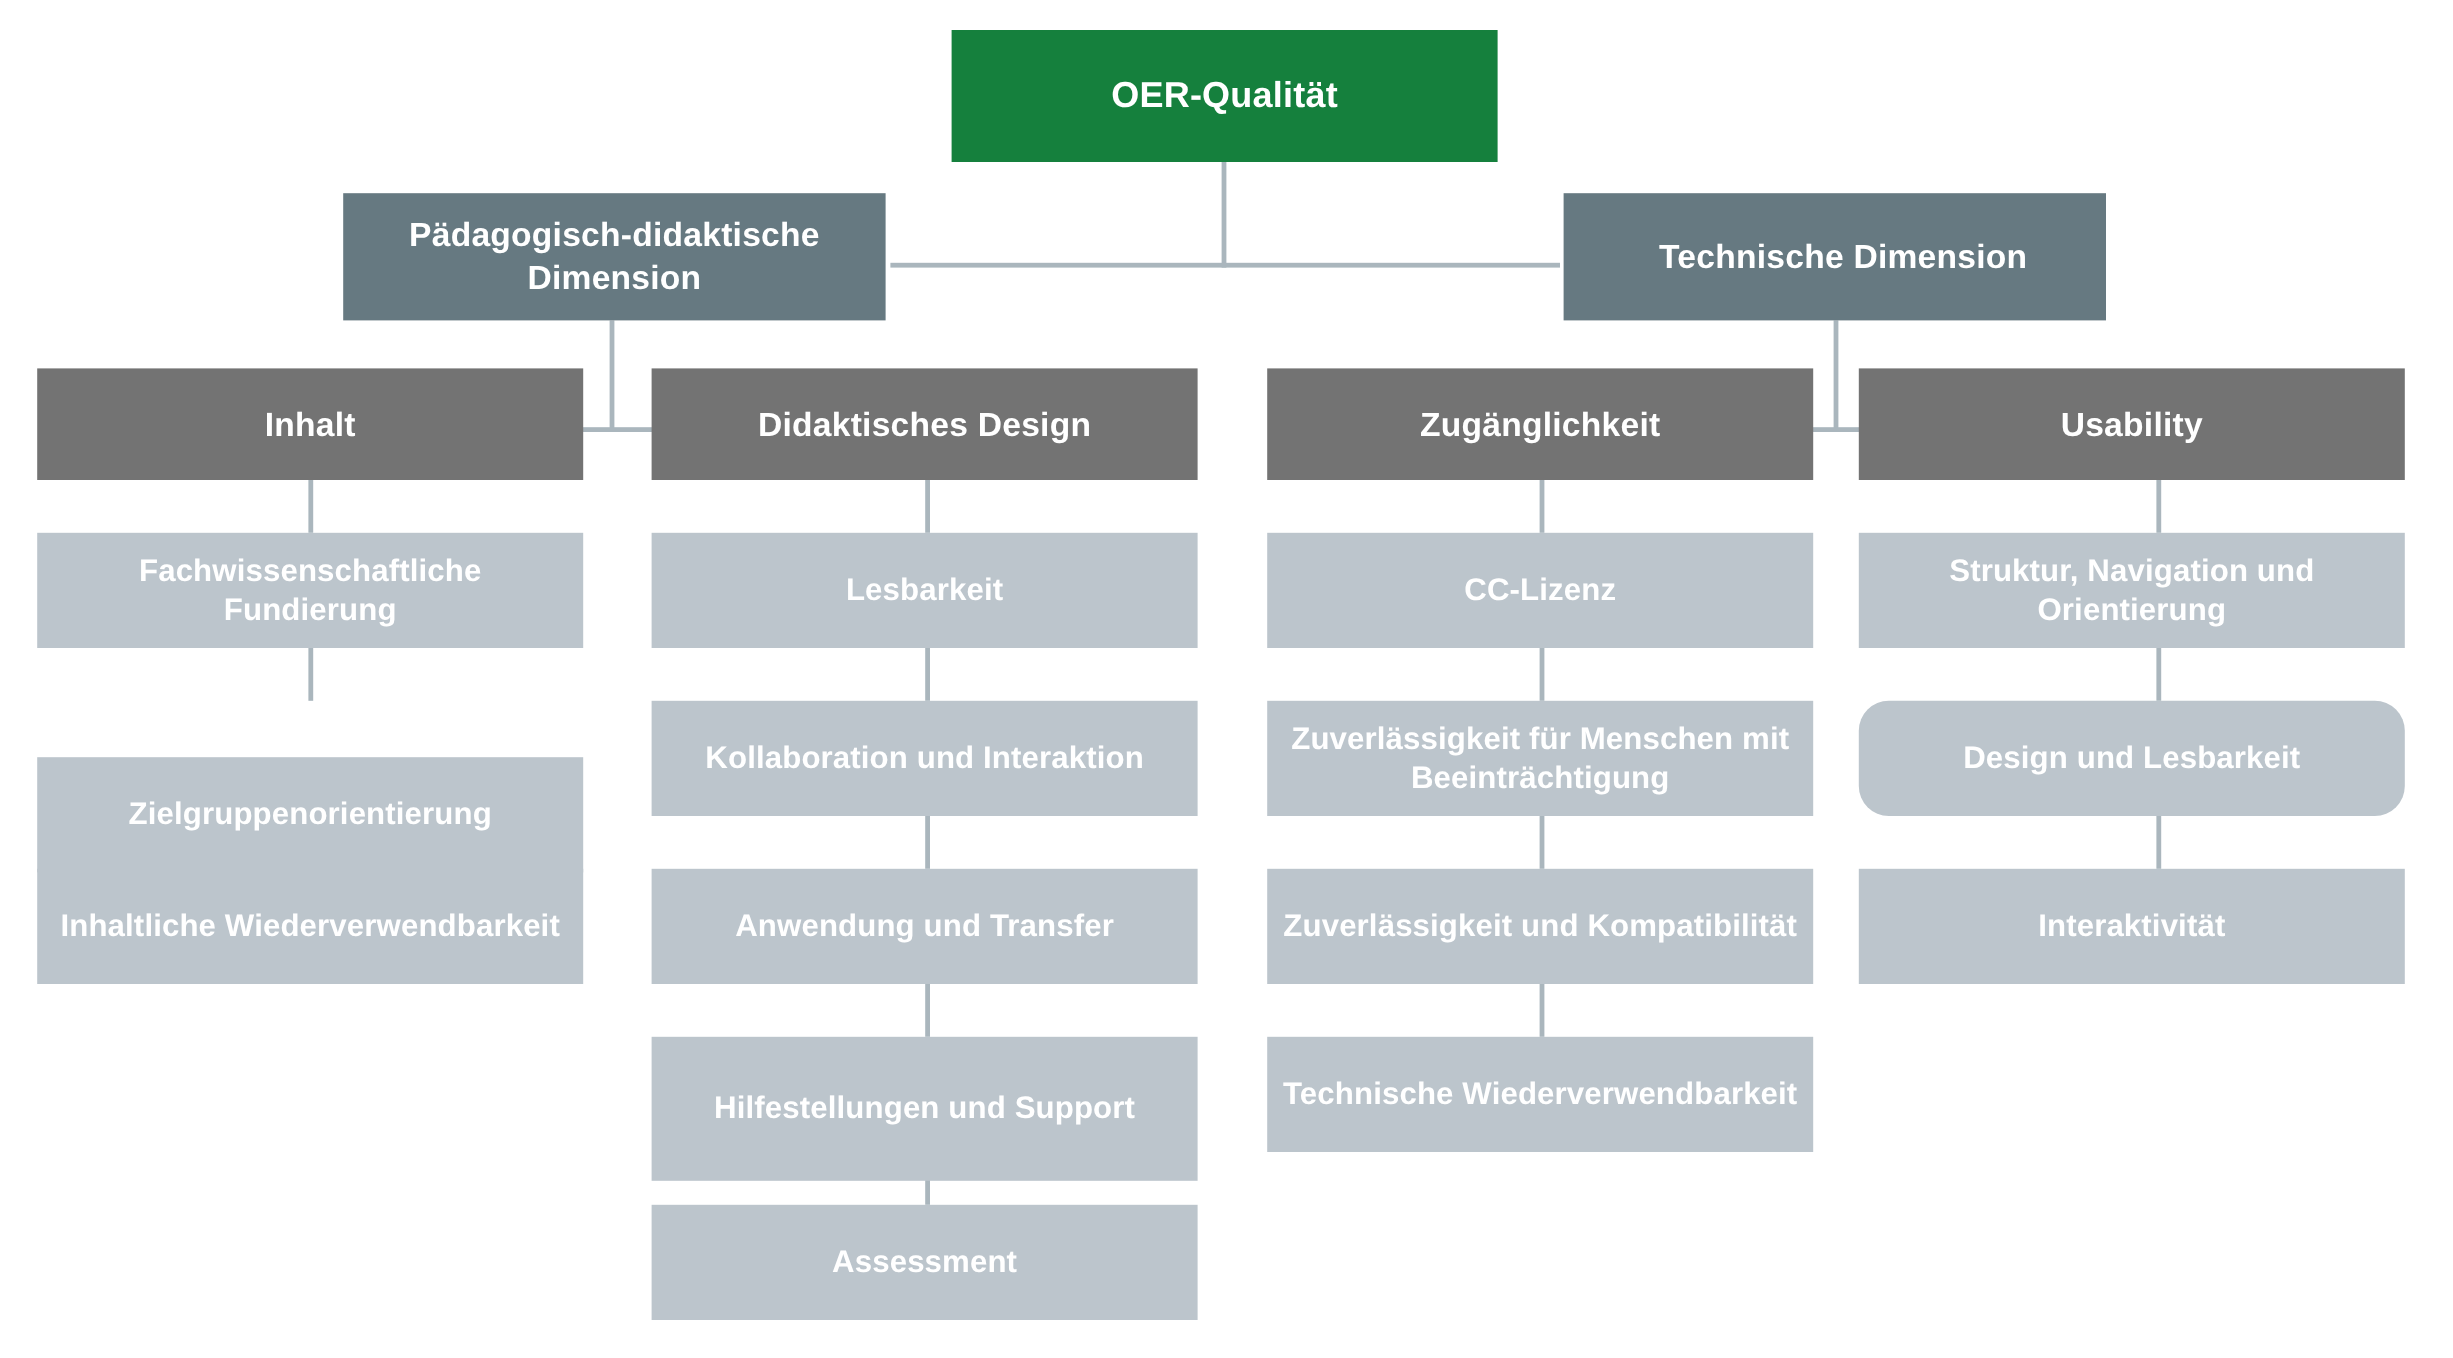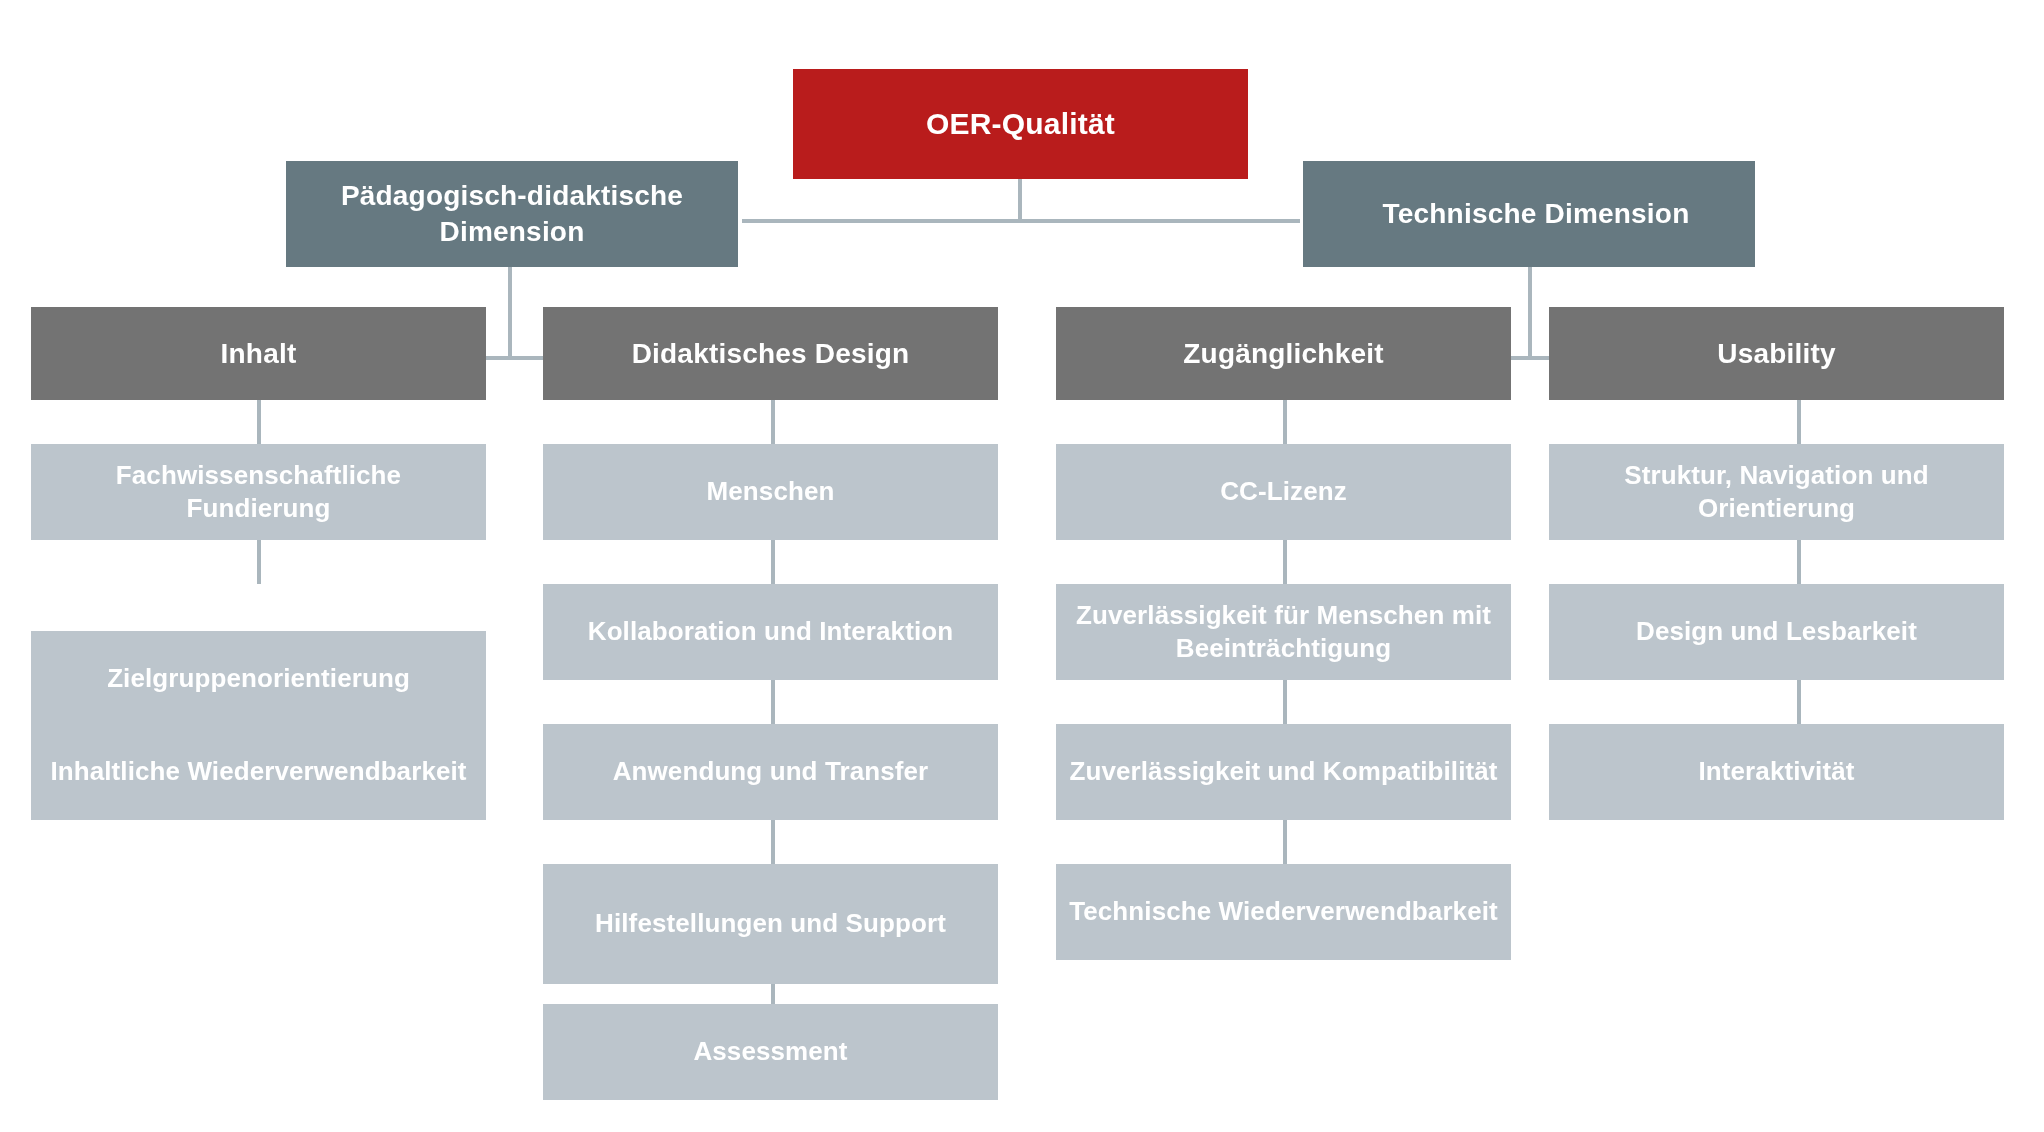--- a/index.html
+++ b/index.html
@@ -24,24 +24,23 @@
     align-items: center;
     justify-content: center;
     text-align: center;
     color: #ffffff;
     font-weight: bold;
     line-height: 1.28;
     padding: 4px 10px;
     white-space: pre-line;
   }
   .lvl1 {
-    background: #b91c1c;
+    background: #15803d;
     font-size: 30px;
     letter-spacing: 0.2px;
-    margin-top: 44px;
   }
   .lvl2 {
     background: #667981;
     font-size: 28px;
     letter-spacing: 0.2px;
   }
   .lvl3 {
     background: #737373;
     font-size: 28px;
     letter-spacing: 0.2px;
@@ -99,28 +98,28 @@
 
   <div class="node lvl3" style="left:31px; top:307px; width:455px; height:93px;">Inhalt</div>
   <div class="node lvl3" style="left:543px; top:307px; width:455px; height:93px;">Didaktisches Design</div>
   <div class="node lvl3" style="left:1056px; top:307px; width:455px; height:93px;">Zugänglichkeit</div>
   <div class="node lvl3" style="left:1549px; top:307px; width:455px; height:93px;">Usability</div>
 
   <div class="node lvl4" style="left:31px; top:444px; width:455px; height:96px;">Fachwissenschaftliche Fundierung</div>
   <div class="node lvl4" style="left:31px; top:584px; width:455px; height:96px;margin-top:47px;">Zielgruppenorientierung</div>
   <div class="node lvl4" style="left:31px; top:724px; width:455px; height:96px;">Inhaltliche Wiederverwendbarkeit</div>
 
-  <div class="node lvl4" style="left:543px; top:444px; width:455px; height:96px;">Menschen</div>
+  <div class="node lvl4" style="left:543px; top:444px; width:455px; height:96px;">Lesbarkeit</div>
   <div class="node lvl4" style="left:543px; top:584px; width:455px; height:96px;">Kollaboration und Interaktion</div>
   <div class="node lvl4" style="left:543px; top:724px; width:455px; height:96px;">Anwendung und Transfer</div>
   <div class="node lvl4" style="left:543px; top:864px; width:455px; height:120px;">Hilfestellungen und Support</div>
   <div class="node lvl4" style="left:543px; top:1004px; width:455px; height:96px;">Assessment</div>
 
   <div class="node lvl4" style="left:1056px; top:444px; width:455px; height:96px;">CC-Lizenz</div>
   <div class="node lvl4" style="left:1056px; top:584px; width:455px; height:96px;">Zuverlässigkeit für Menschen mit Beeinträchtigung</div>
   <div class="node lvl4" style="left:1056px; top:724px; width:455px; height:96px;">Zuverlässigkeit und Kompatibilität</div>
   <div class="node lvl4" style="left:1056px; top:864px; width:455px; height:96px;">Technische Wiederverwendbarkeit</div>
 
   <div class="node lvl4" style="left:1549px; top:444px; width:455px; height:96px;">Struktur, Navigation und Orientierung</div>
-  <div class="node lvl4" style="left:1549px; top:584px; width:455px; height:96px;">Design und Lesbarkeit</div>
+  <div class="node lvl4" style="left:1549px; top:584px; width:455px; height:96px;border-radius:25px;">Design und Lesbarkeit</div>
   <div class="node lvl4" style="left:1549px; top:724px; width:455px; height:96px;">Interaktivität</div>
 
 </div>
 
 </body></html>

